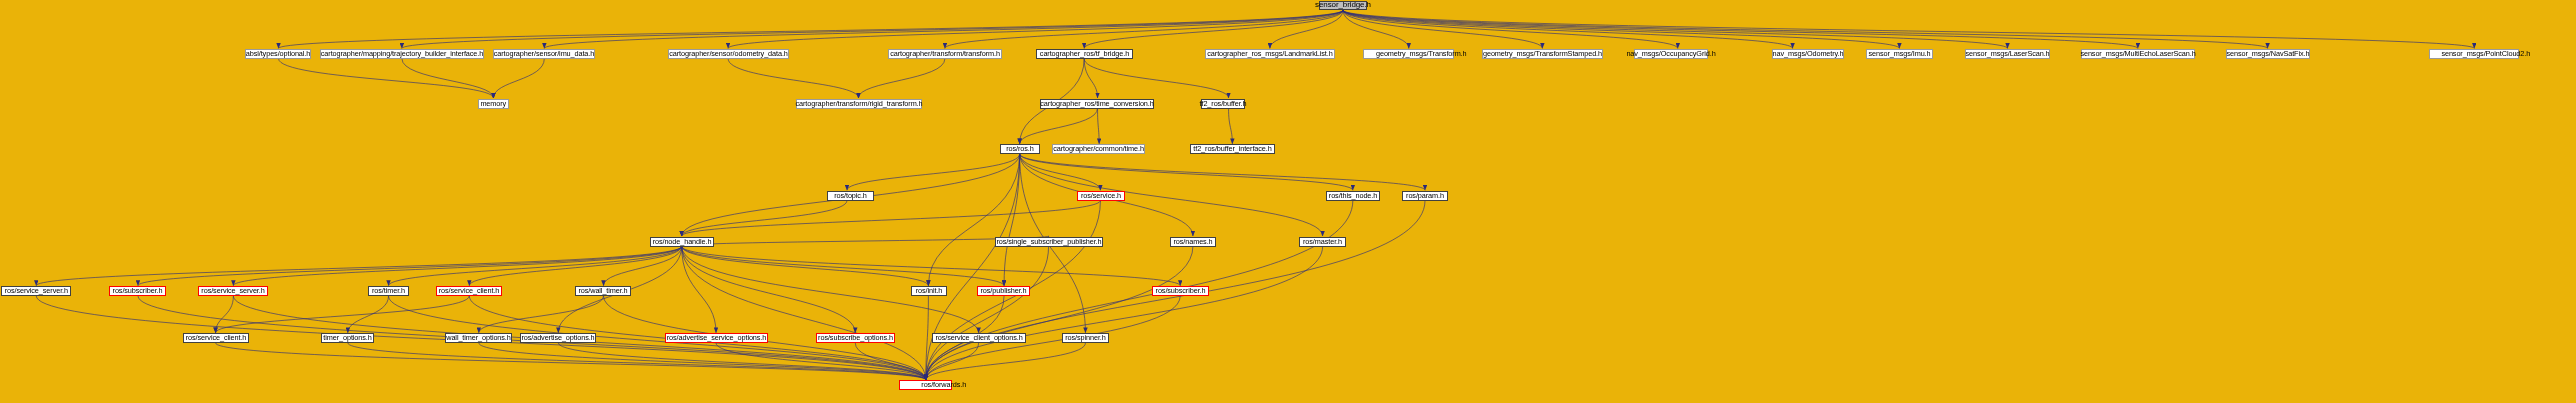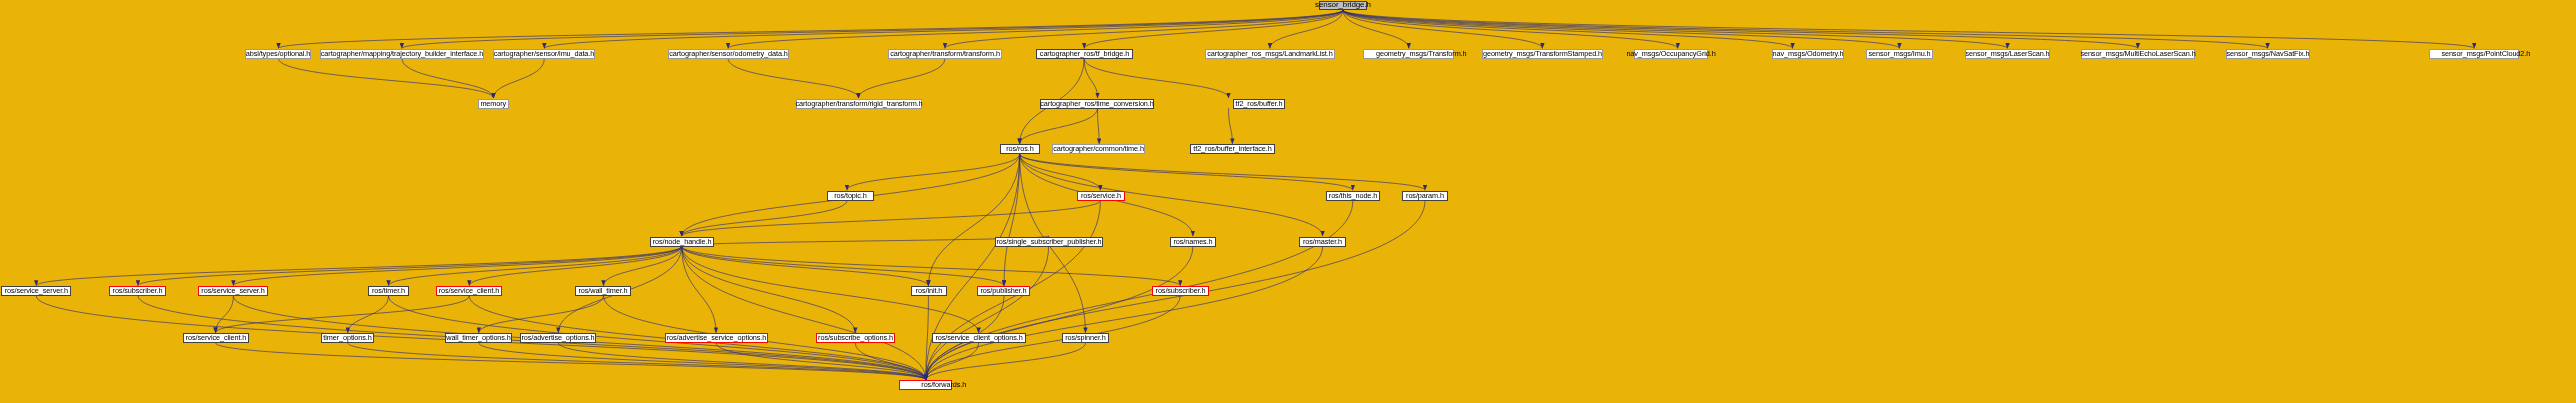--- a/index.html
+++ b/index.html
@@ -156,21 +156,21 @@
       <div class="node thin" style="left: 1634px; top: 49px; width: 74px; height: 9.5px;">nav_msgs/OccupancyGrid.h</div>
       <div class="node thin" style="left: 1756px; top: 49px; width: 72px; height: 9.5px; margin-left: 16px;">nav_msgs/Odometry.h</div>
       <div class="node thin" style="left: 1866px; top: 49px; width: 67px; height: 9.5px;">sensor_msgs/Imu.h</div>
       <div class="node thin" style="left: 1965px; top: 49px; width: 85px; height: 9.5px;">sensor_msgs/LaserScan.h</div>
       <div class="node thin" style="left: 2081px; top: 49px; width: 114px; height: 9.5px;">sensor_msgs/MultiEchoLaserScan.h</div>
       <div class="node thin" style="left: 2226px; top: 49px; width: 84px; height: 9.5px;">sensor_msgs/NavSatFix.h</div>
       <div class="node thin" style="left: 2429px; top: 49px; width: 90px; height: 9.5px; padding-left: 26px;">sensor_msgs/PointCloud2.h</div>
       <div class="node thin" style="left: 478px; top: 99px; width: 30.5px; height: 9.5px;">memory</div>
       <div class="node thin" style="left: 796px; top: 99px; width: 126px; height: 9.5px;">cartographer/transform/rigid_transform.h</div>
       <div class="node" style="left: 1040px; top: 99px; width: 114px; height: 9.5px;">cartographer_ros/time_conversion.h</div>
-      <div class="node" style="left: 1201px; top: 99px; width: 52px; height: 9.5px; margin-left: 32px;">tf2_ros/buffer.h</div>
+      <div class="node" style="left: 1201px; top: 99px; width: 44px; height: 9.5px;">tf2_ros/buffer.h</div>
       <div class="node" style="left: 1000px; top: 144px; width: 40px; height: 9.5px;">ros/ros.h</div>
       <div class="node thin" style="left: 1052px; top: 144px; width: 93px; height: 9.5px;">cartographer/common/time.h</div>
       <div class="node" style="left: 1190px; top: 144px; width: 85px; height: 9.5px;">tf2_ros/buffer_interface.h</div>
       <div class="node" style="left: 827px; top: 191px; width: 47px; height: 9.5px;">ros/topic.h</div>
       <div class="node red" style="left: 1077px; top: 191px; width: 48px; height: 9.5px;">ros/service.h</div>
       <div class="node" style="left: 1326px; top: 191px; width: 54px; height: 9.5px;">ros/this_node.h</div>
       <div class="node" style="left: 1402px; top: 191px; width: 46px; height: 9.5px;">ros/param.h</div>
       <div class="node" style="left: 650px; top: 237px; width: 64px; height: 9.5px;">ros/node_handle.h</div>
       <div class="node" style="left: 995px; top: 237px; width: 108px; height: 9.5px;">ros/single_subscriber_publisher.h</div>
       <div class="node" style="left: 1170px; top: 237px; width: 46px; height: 9.5px;">ros/names.h</div>

